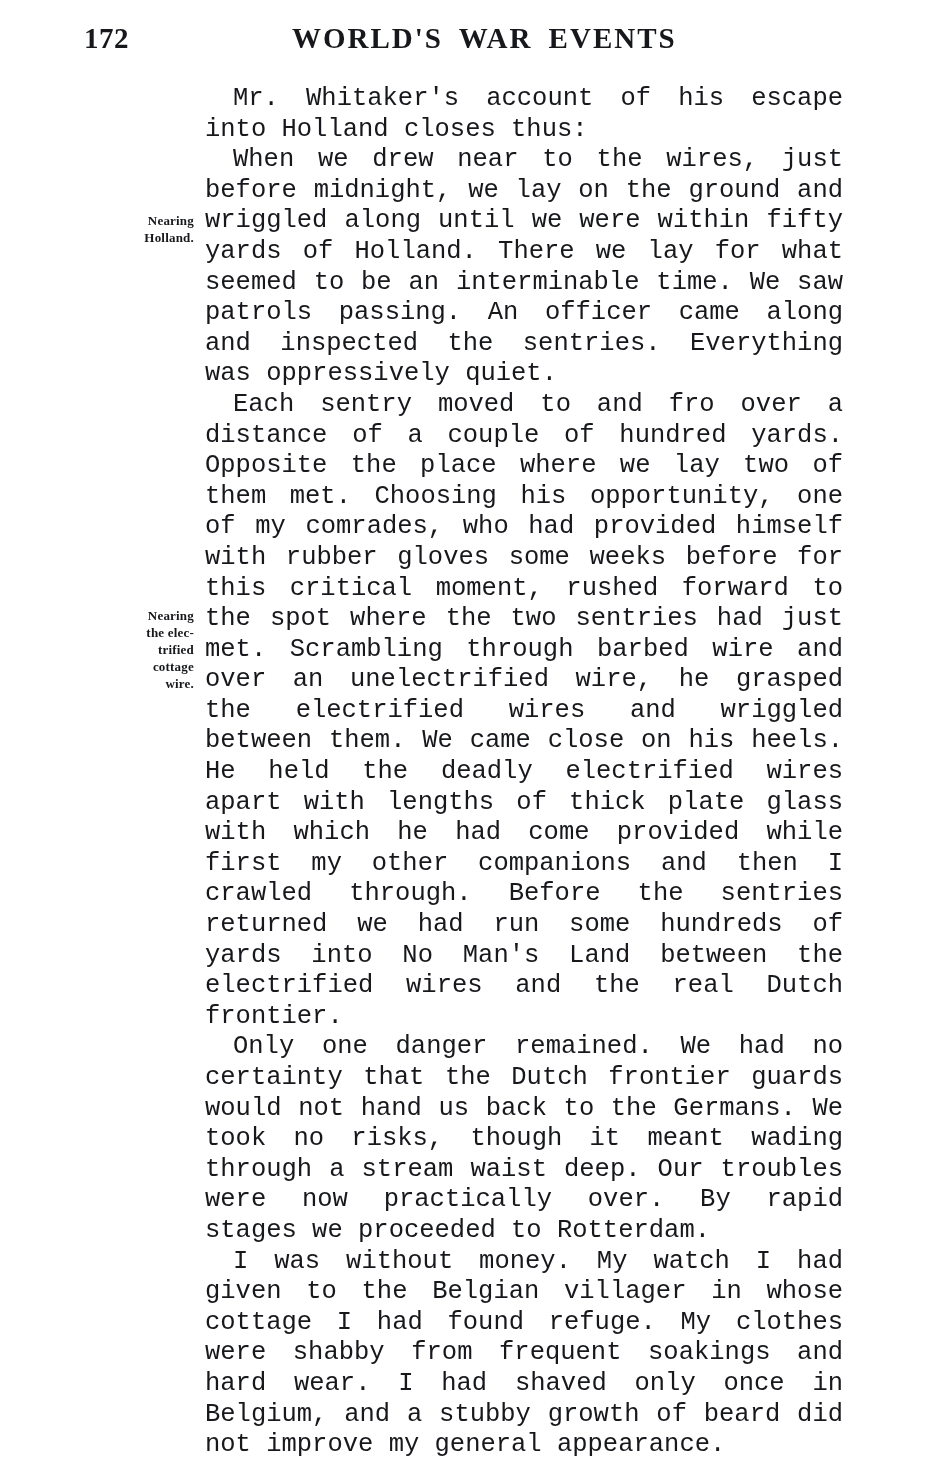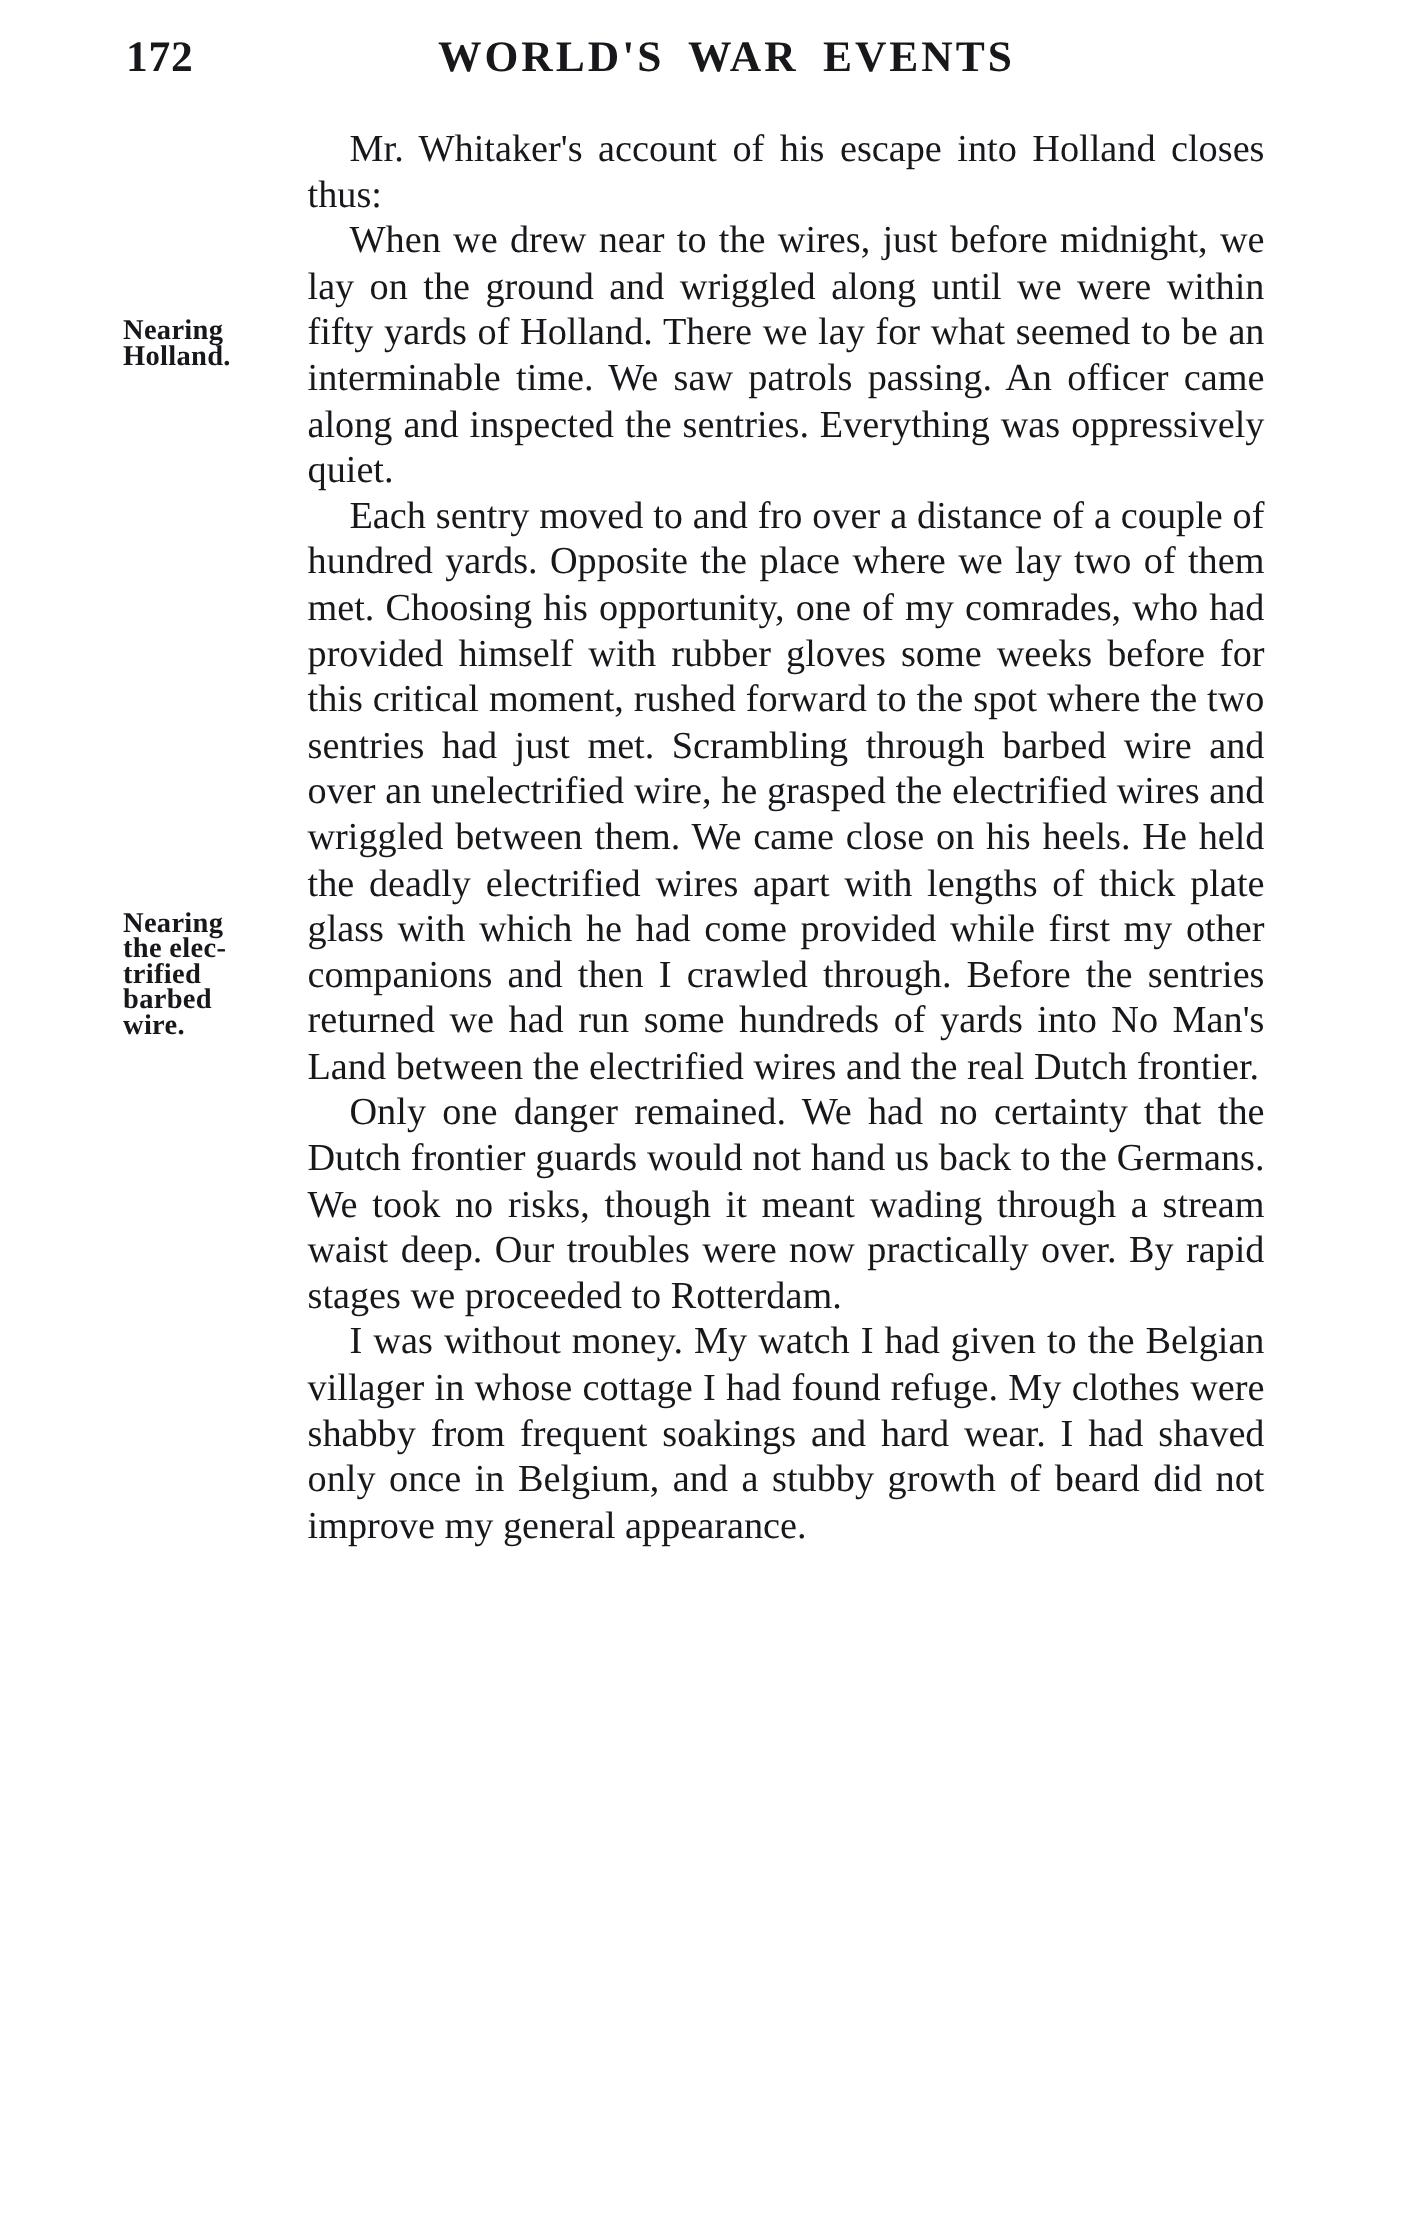--- a/index.html
+++ b/index.html
@@ -55,42 +55,42 @@
     left: 205px;
     top: 84px;
     width: 638px;
   }
   .para {
     margin: 0;
     font-size: 25.5px;
     line-height: 30.6px;
     text-align: justify;
     text-justify: inter-word;
-    font-family: Liberation Serif, serif;
+    font-family: Liberation Mono, monospace;
     hyphens: none;
   }
   .para + .para {
     margin-top: 0px;
   }
   .para .indent {
     display: inline-block;
     width: 28px;
   }
   
   .sidenote {
     position: absolute;
     left: 82px;
     width: 112px;
     font-family: "Liberation Serif", serif;
-    font-size: 19px;
+    font-size: 13px;
     line-height: 17px;
     font-weight: 700;
     letter-spacing: 0.2px;
     color: #17181c;
-    text-align: left;
+    text-align: right;
   }
   #sn-0 { top: 212px; }
   #sn-1 { top: 607px; }
   #sn-2 { top: 1074px; }
 
   .sidenote div { white-space: nowrap; }
 </style>
 </head>
 <body>
 
@@ -103,21 +103,21 @@
 
   <div class="sidenote" id="sn-0">
     <div>Nearing</div>
     <div>Holland.</div>
   </div>
 
   <div class="sidenote" id="sn-1">
     <div>Nearing</div>
     <div>the elec-</div>
     <div>trified</div>
-    <div>barbed</div>
+    <div>cottage</div>
     <div>wire.</div>
   </div>
 
 
   <div class="textcol">
     <p class="para"><span class="indent"></span><span>Mr. Whitaker's account of his escape into Holland closes thus:</span></p>
     <p class="para"><span class="indent"></span><span>When we drew near to the wires, just before midnight, we lay on the ground and wriggled along until we were within fifty yards of Holland. There we lay for what seemed to be an interminable time. We saw patrols passing. An officer came along and inspected the sentries. Everything was oppressively quiet.</span></p>
     <p class="para"><span class="indent"></span><span>Each sentry moved to and fro over a distance of a couple of hundred yards. Opposite the place where we lay two of them met. Choosing his opportunity, one of my comrades, who had provided himself with rubber gloves some weeks before for this critical moment, rushed forward to the spot where the two sentries had just met. Scrambling through barbed wire and over an unelectrified wire, he grasped the electrified wires and wriggled between them. We came close on his heels. He held the deadly electrified wires apart with lengths of thick plate glass with which he had come provided while first my other companions and then I crawled through. Before the sentries returned we had run some hundreds of yards into No Man's Land between the electrified wires and the real Dutch frontier.</span></p>
     <p class="para"><span class="indent"></span><span>Only one danger remained. We had no certainty that the Dutch frontier guards would not hand us back to the Germans. We took no risks, though it meant wading through a stream waist deep. Our troubles were now practically over. By rapid stages we proceeded to Rotterdam.</span></p>
     <p class="para"><span class="indent"></span><span>I was without money. My watch I had given to the Belgian villager in whose cottage I had found refuge. My clothes were shabby from frequent soakings and hard wear. I had shaved only once in Belgium, and a stubby growth of beard did not improve my general appearance.</span></p>

